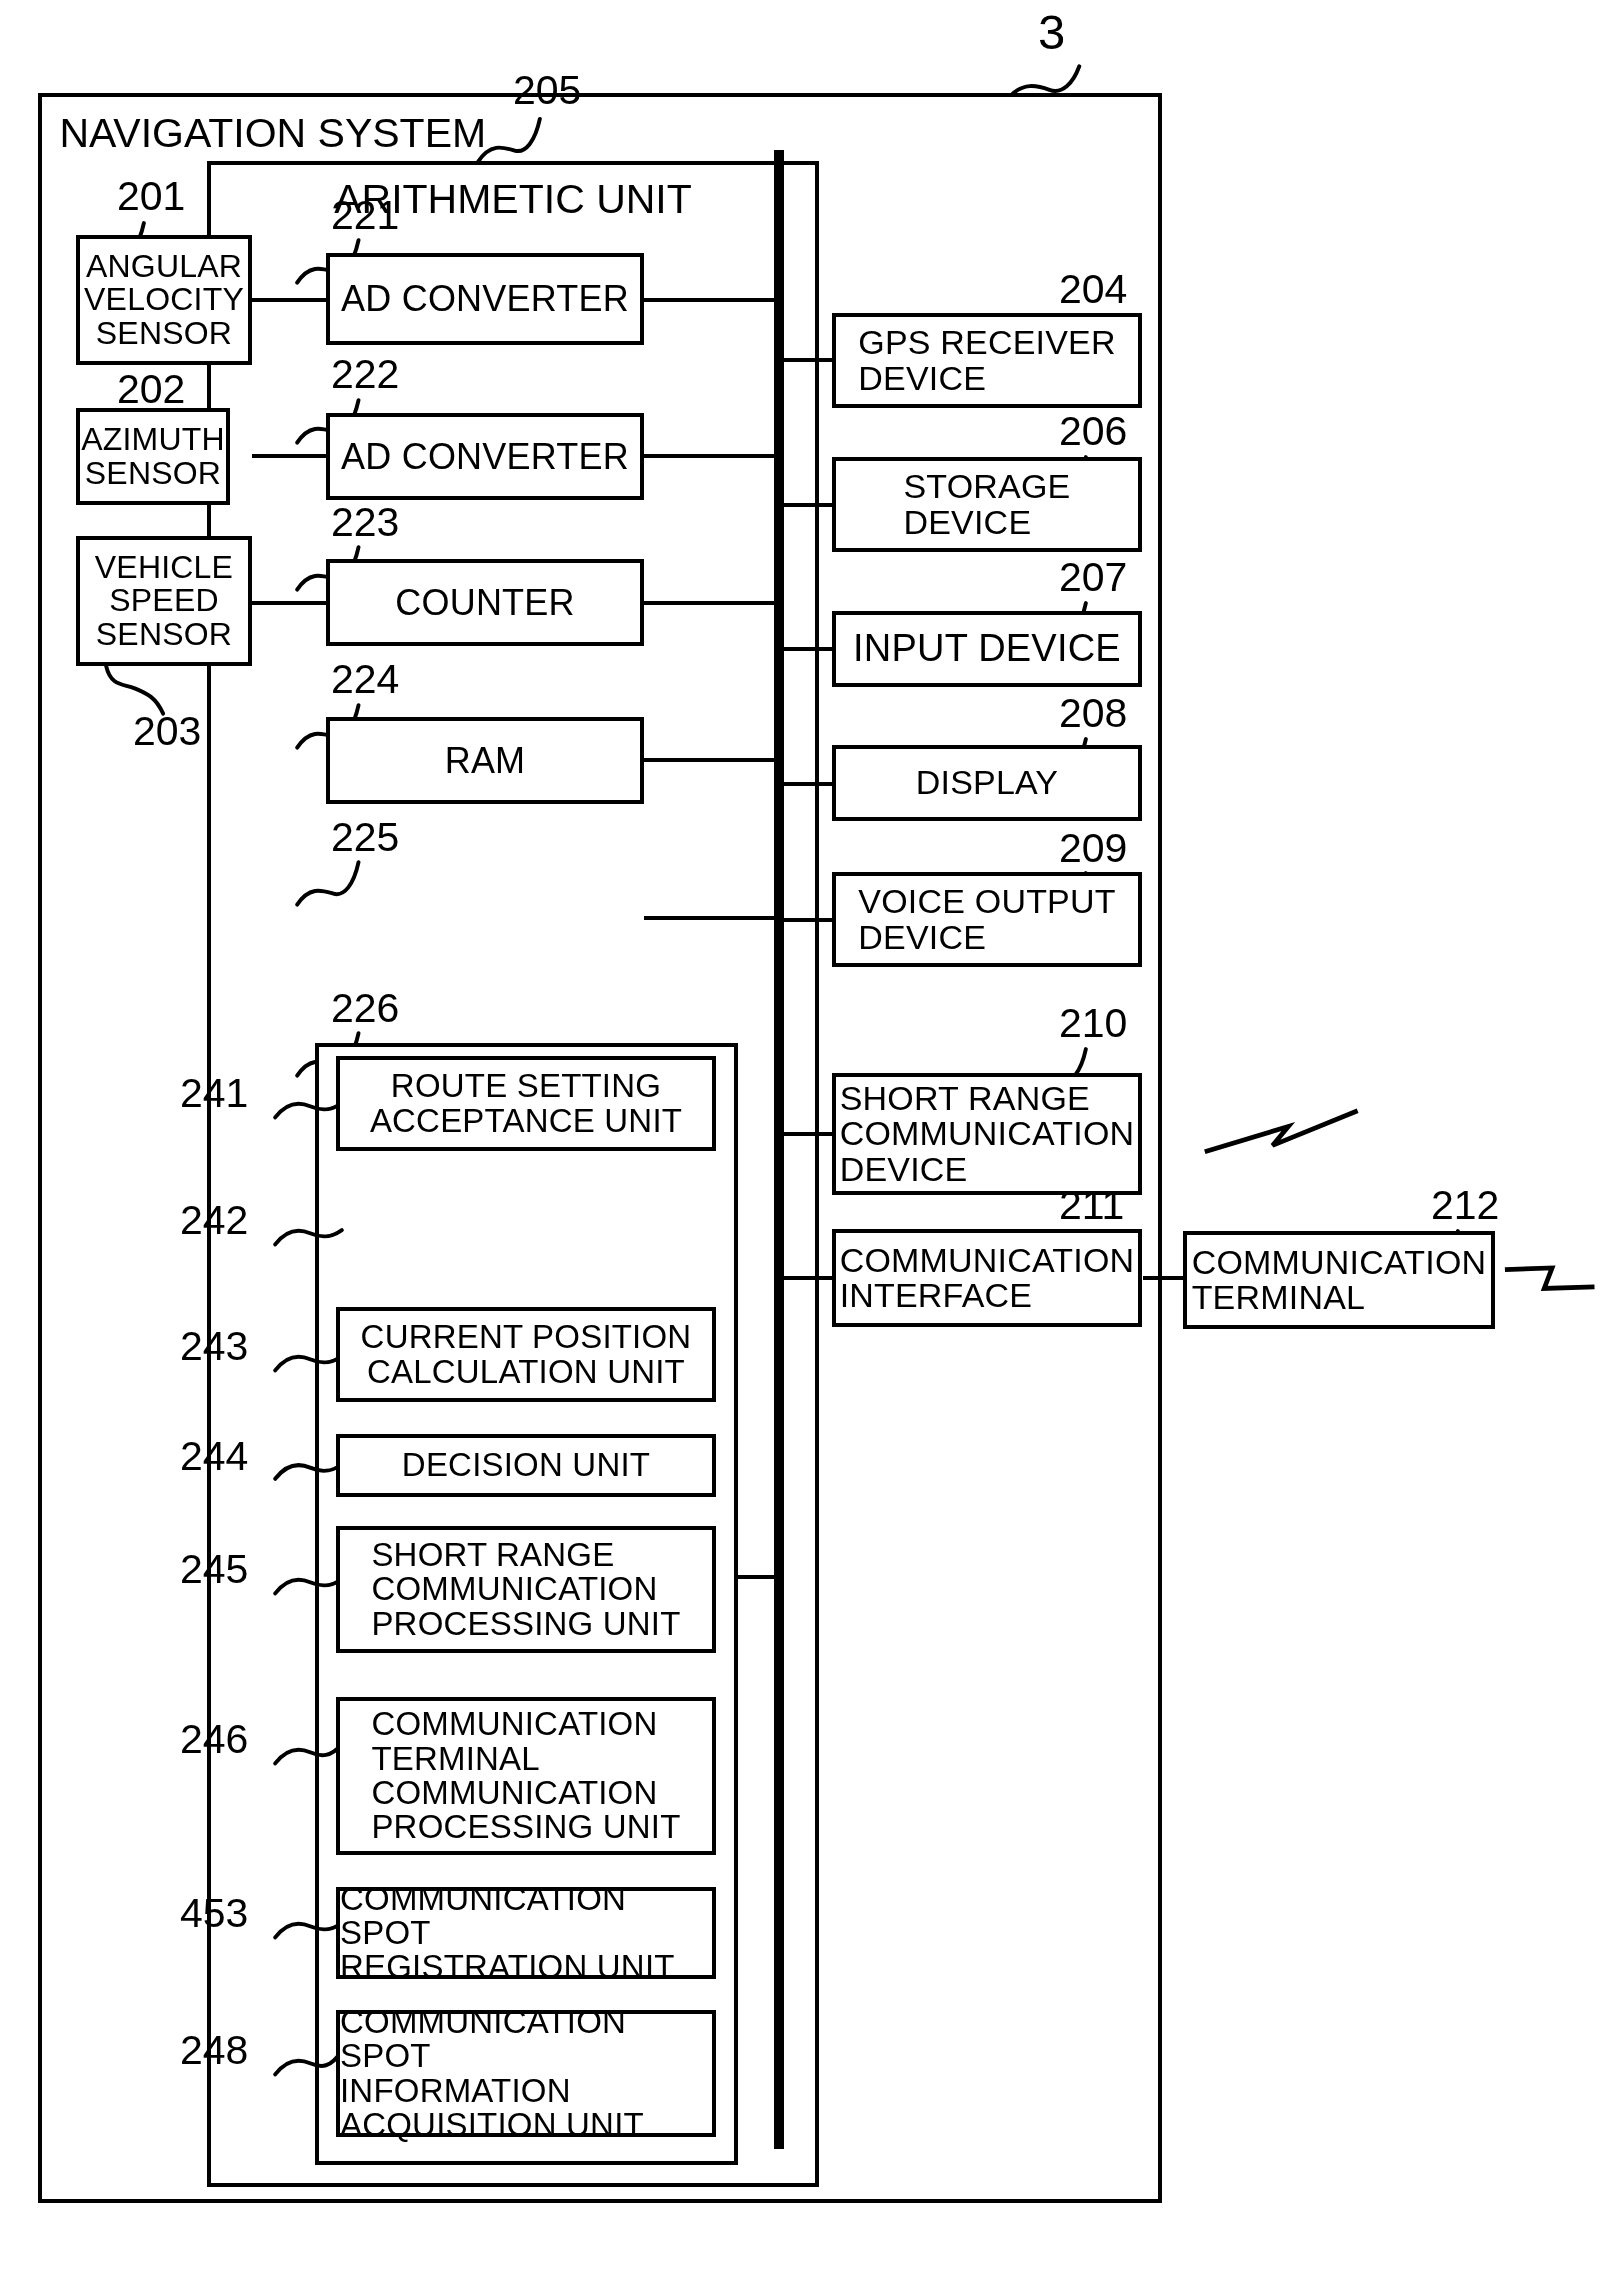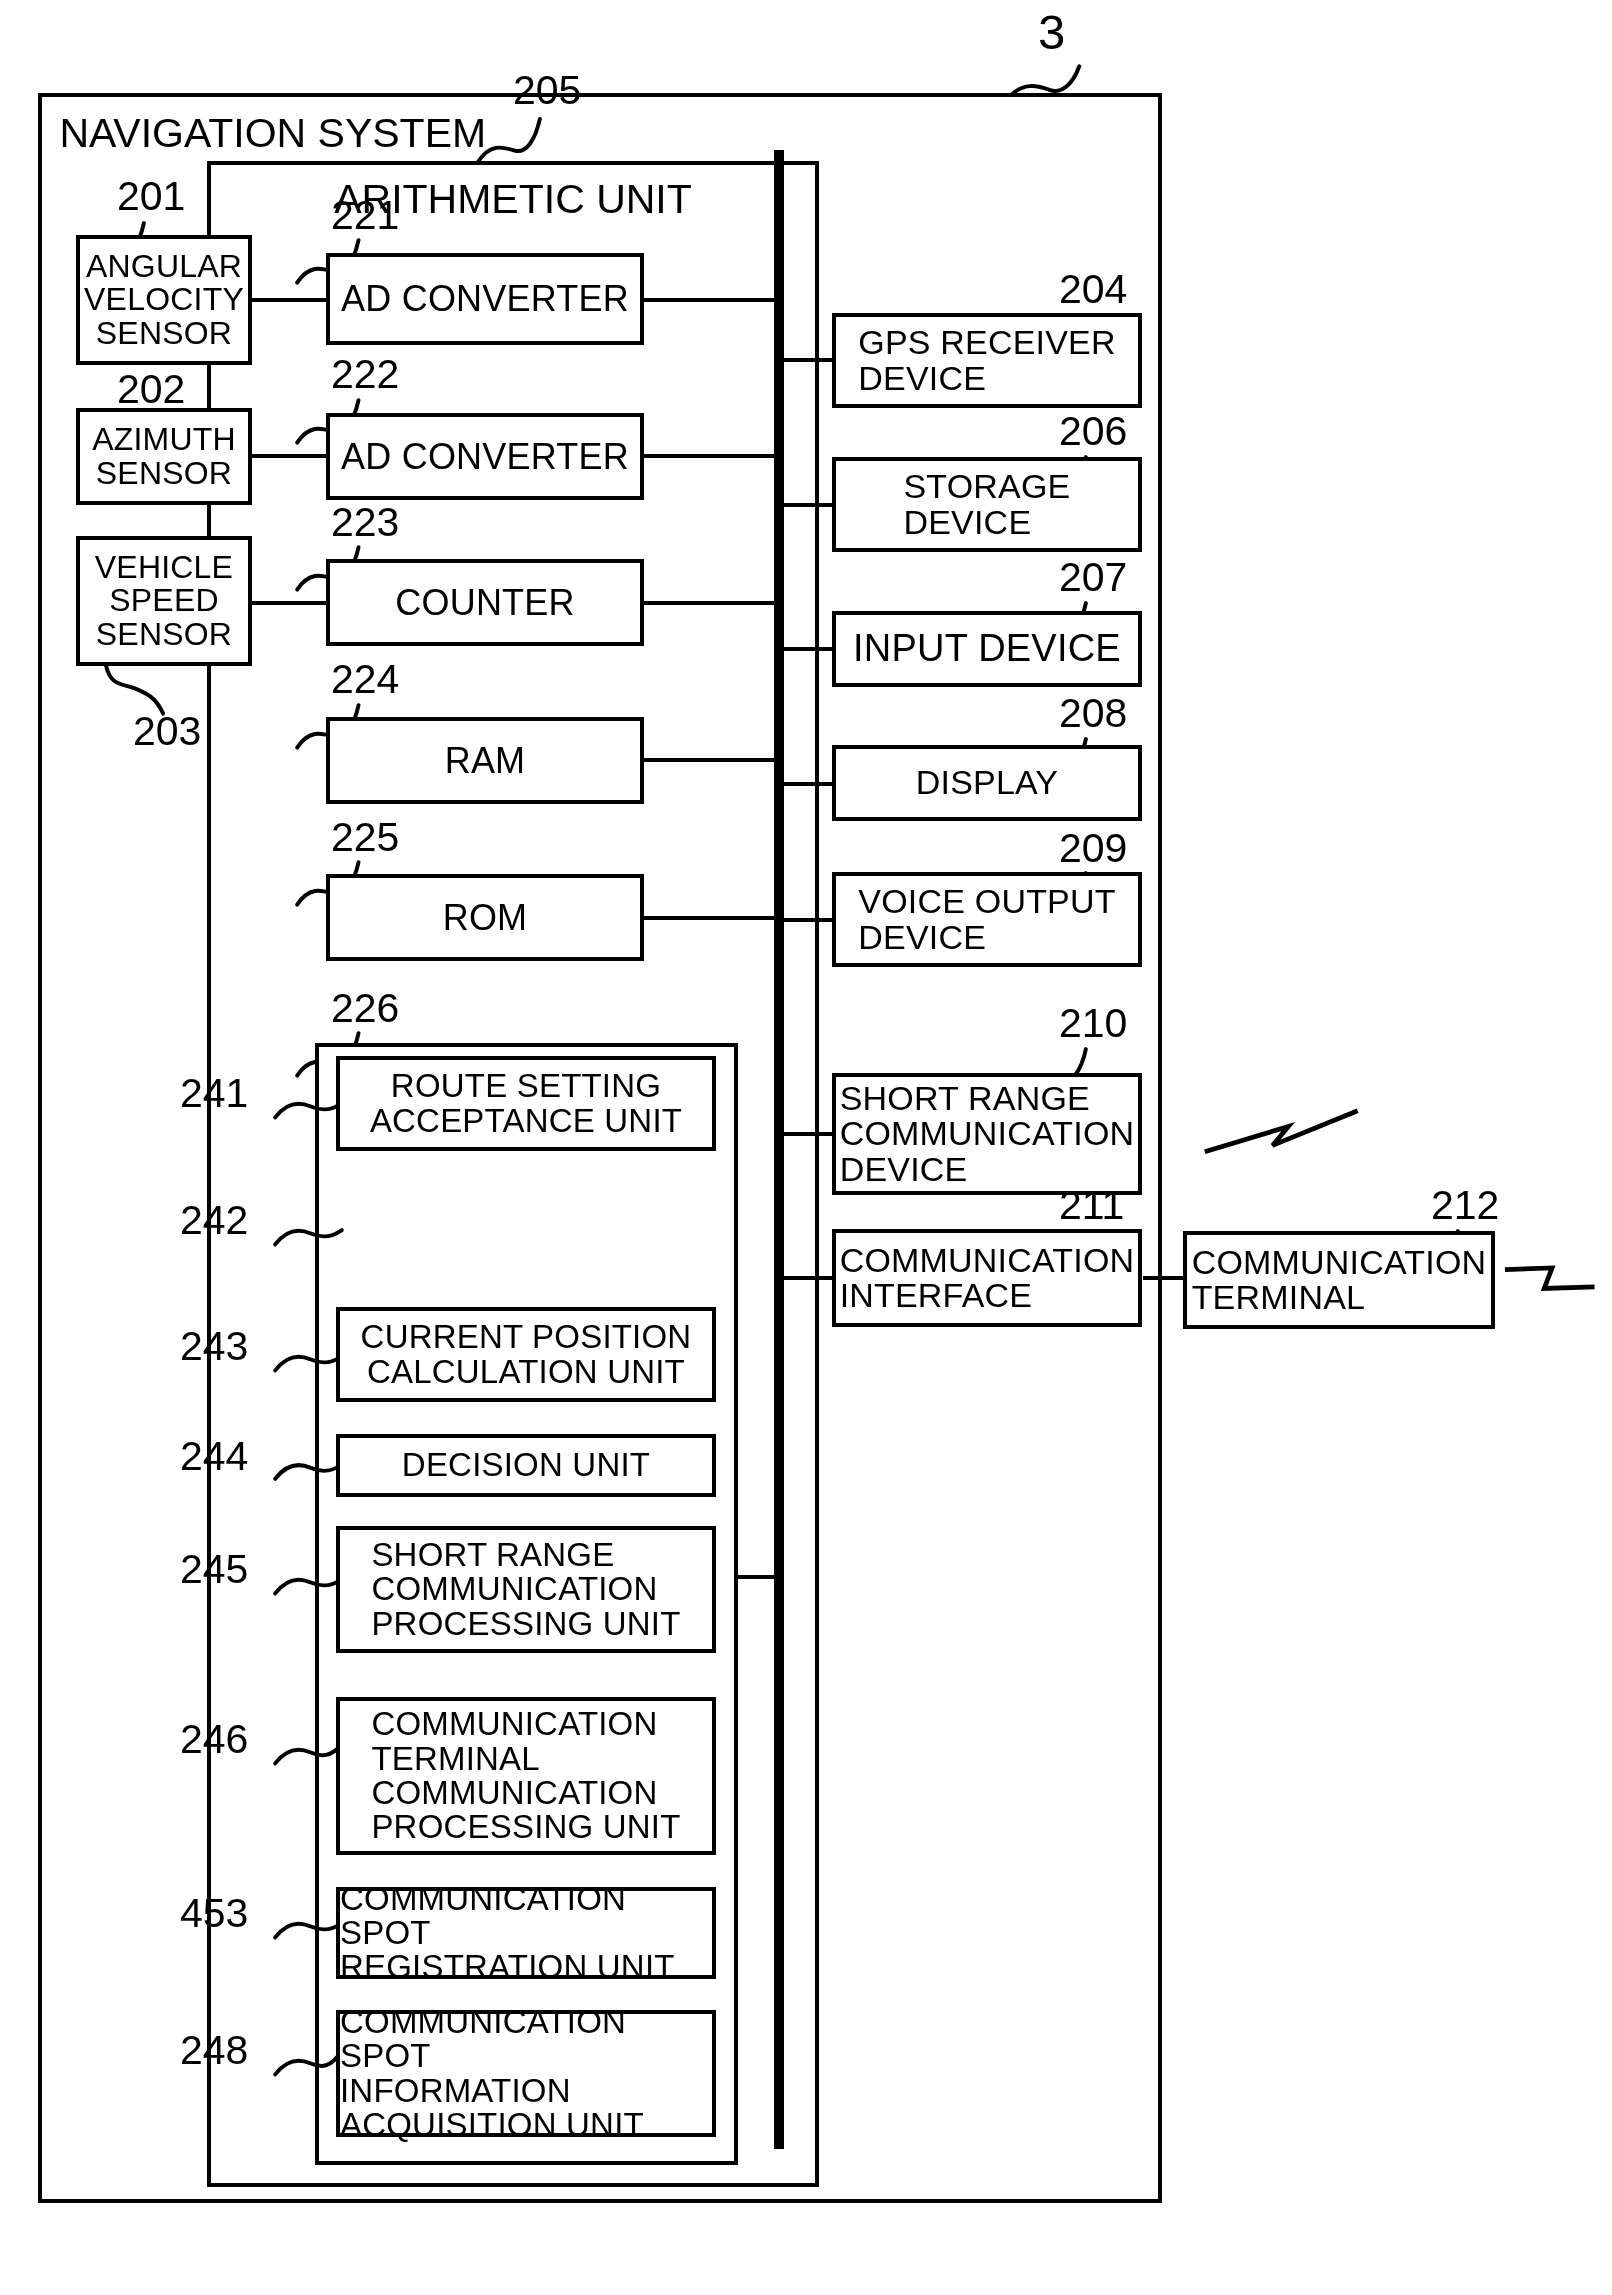--- a/index.html
+++ b/index.html
@@ -62,21 +62,21 @@
       <span>ANGULAR</span><br>
       <span>VELOCITY</span><br>
       <span>SENSOR</span>
     </span>
   </div>
 
   <div class="ref" style="left:117px;top:369px;">202</div>
   <svg class="lead" style="left:79px;top:405px;width:87px;height:57px;" viewBox="0 0 110 72">
     <path d="M4 68 C 20 44, 36 50, 50 54 C 64 58, 76 42, 82 14"></path>
   </svg>
-  <div class="box thin" style="left:76px;top:408px;width:176px;height:97px;">
+  <div class="box thin" style="left:76px;top:408px;width:154px;height:97px;">
     <span class="lbl" style="font-size:32px;">
       <span>AZIMUTH</span><br>
       <span>SENSOR</span>
     </span>
   </div>
 
   <div class="box thin" style="left:76px;top:536px;width:176px;height:130px;">
     <span class="lbl" style="font-size:32px;">
       <span>VEHICLE</span><br>
       <span>SPEED</span><br>
@@ -121,23 +121,20 @@
     <path d="M4 68 C 20 44, 36 50, 50 54 C 64 58, 76 42, 82 14"></path>
   </svg>
   <div class="box thin" style="left:326px;top:717px;width:318px;height:87px;">
     <span class="lbl" style="font-size:36px;">RAM</span>
   </div>
 
   <div class="ref" style="left:331px;top:817px;">225</div>
   <svg class="lead" style="left:294px;top:851px;width:85px;height:57px;" viewBox="0 0 108 72">
     <path d="M4 68 C 20 44, 36 50, 50 54 C 64 58, 76 42, 82 14"></path>
   </svg>
-  <div class="box thin" style="left:326px;top:874px;width:318px;height:87px;">
-    <span class="lbl" style="font-size:36px;">ROM</span>
-  </div>
 
   <div class="hline" style="left:644px;top:298px;width:133px;"></div>
   <div class="hline" style="left:644px;top:454px;width:133px;"></div>
   <div class="hline" style="left:644px;top:601px;width:133px;"></div>
   <div class="hline" style="left:644px;top:758px;width:133px;"></div>
   <div class="hline" style="left:644px;top:916px;width:133px;"></div>
 
   <div class="ref" style="left:331px;top:988px;">226</div>
   <svg class="lead" style="left:294px;top:1022px;width:85px;height:57px;" viewBox="0 0 108 72">
     <path d="M4 68 C 20 44, 36 50, 50 54 C 64 58, 76 42, 82 14"></path>

